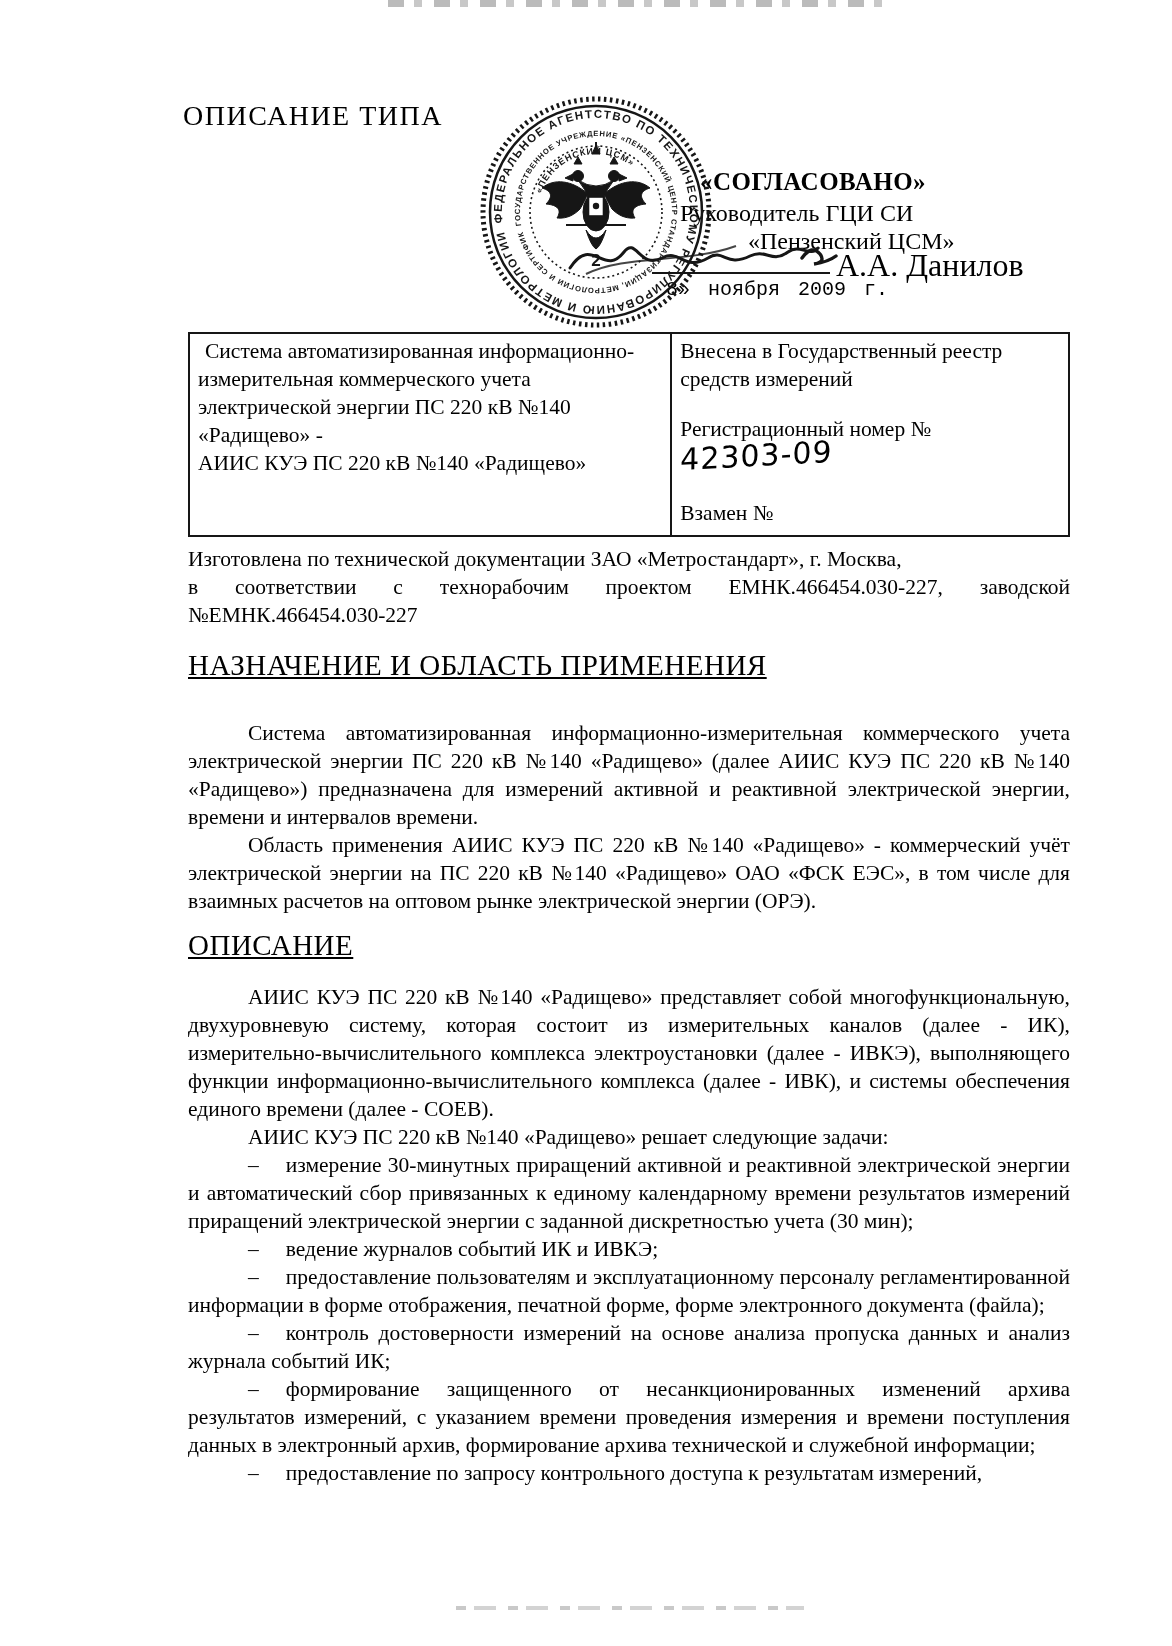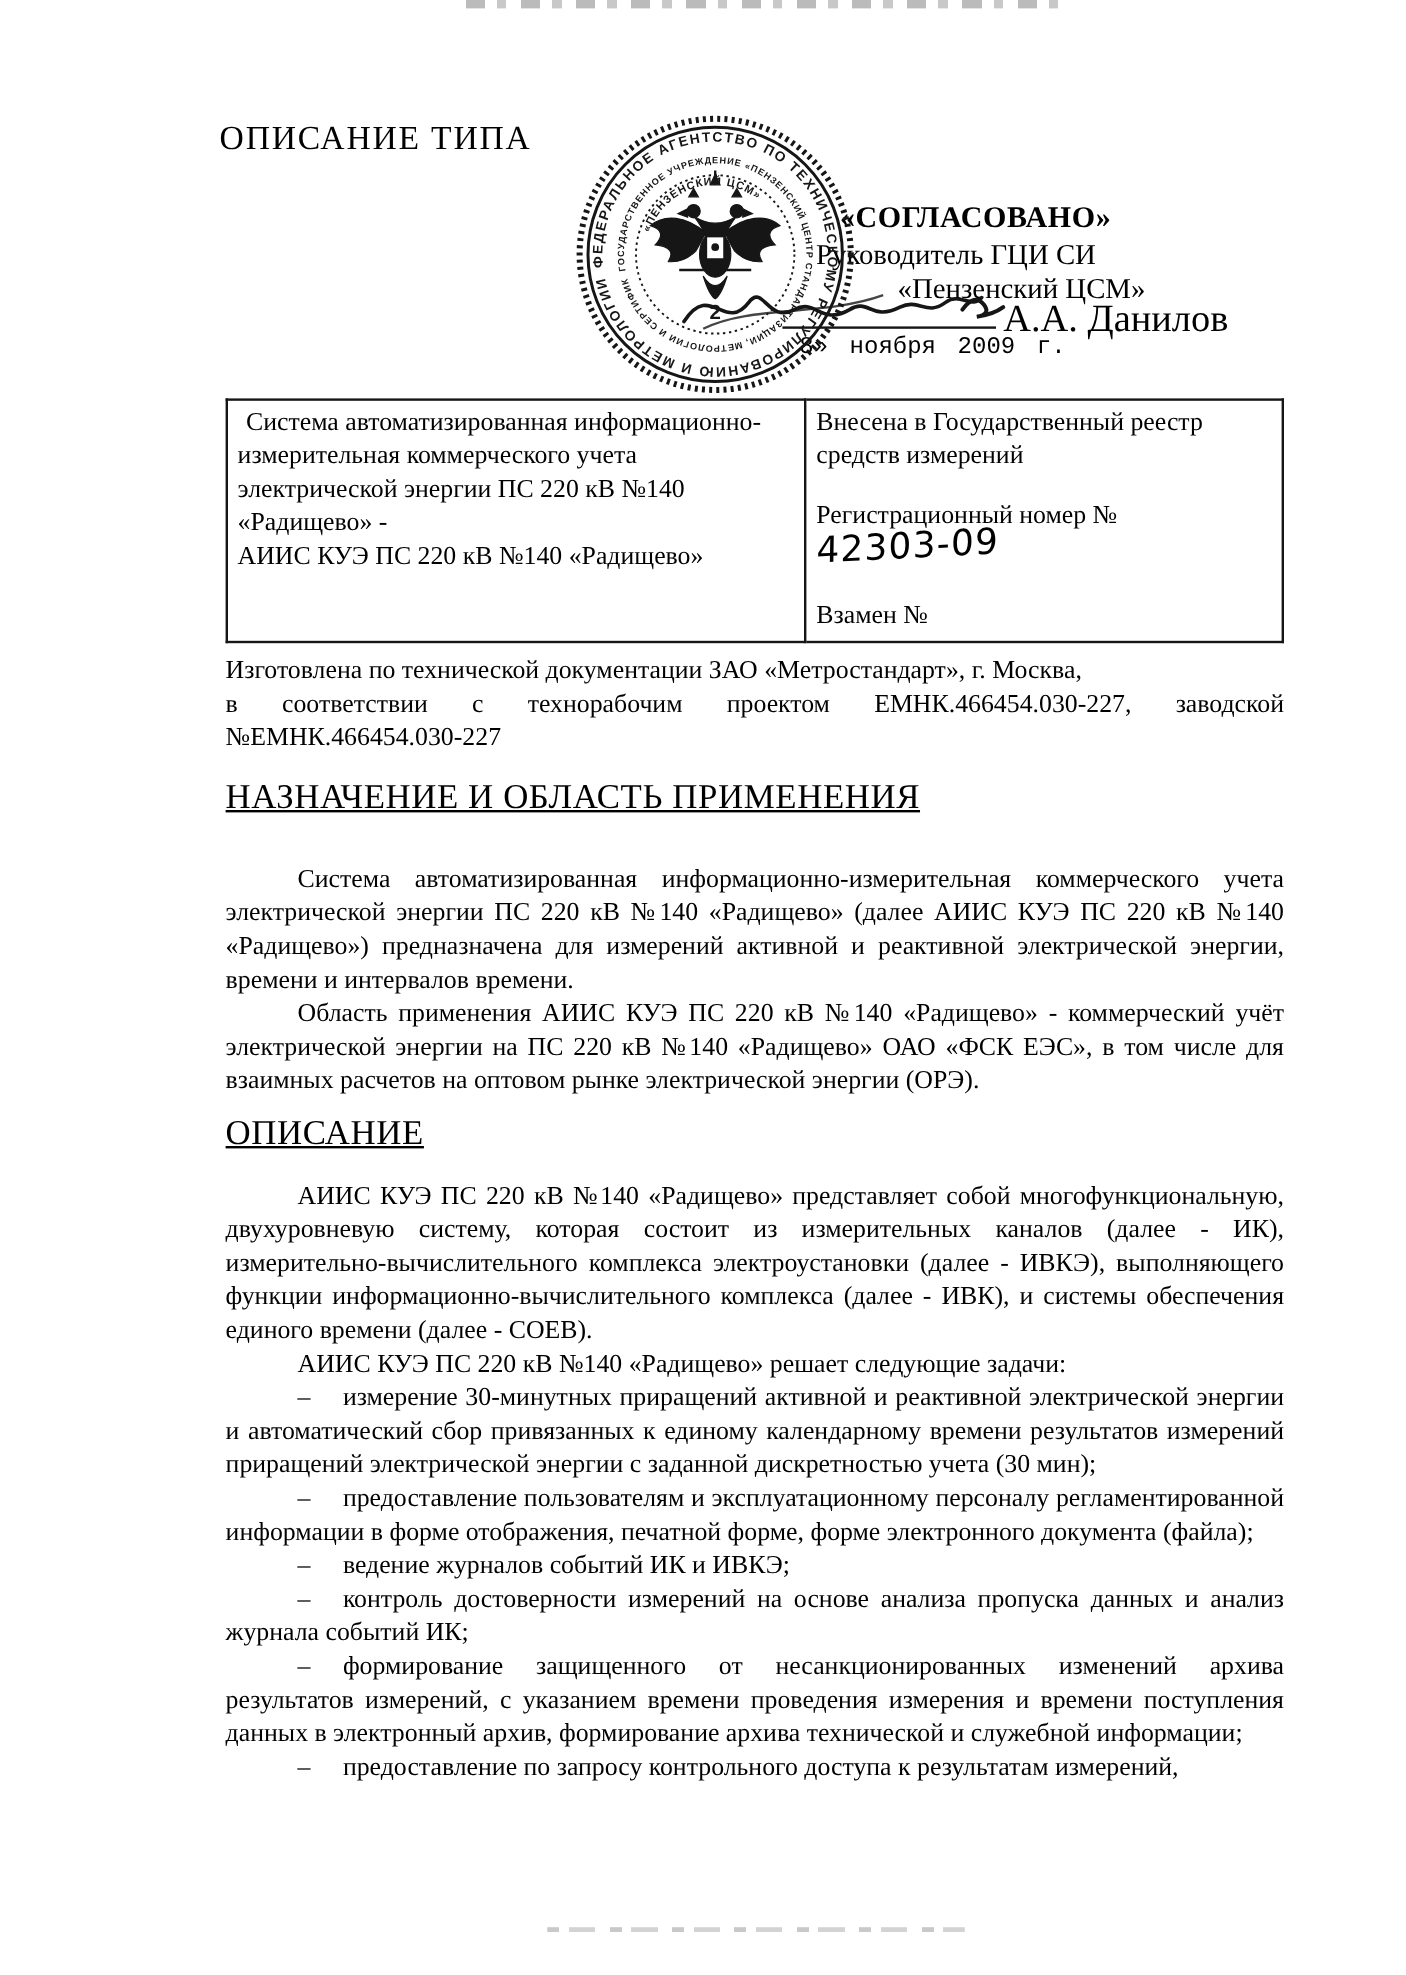--- a/index.html
+++ b/index.html
@@ -185,26 +185,26 @@
 
     <div class="section-heading desc">ОПИСАНИЕ</div>
 
     <p class="body-par">АИИС КУЭ ПС 220 кВ №140 «Радищево» представляет собой многофункциональную, двухуровневую систему, которая состоит из измерительных каналов (далее - ИК),  измерительно-вычислительного комплекса электроустановки  (далее - ИВКЭ), выполняющего функции   информационно-вычислительного комплекса (далее - ИВК), и системы обеспечения единого времени (далее - СОЕВ).</p>
     <p class="body-par">АИИС КУЭ ПС 220 кВ №140 «Радищево» решает следующие задачи:</p>
 
     <p class="task">
       <span class="task-marker">–</span><span>измерение 30-минутных приращений активной и реактивной электрической энергии и автоматический сбор привязанных к единому календарному времени результатов измерений приращений электрической энергии с заданной дискретностью учета (30 мин);</span>
     </p>
     <p class="task">
+      <span class="task-marker">–</span><span>ведение журналов событий ИК и ИВКЭ;</span>
+    </p>
+    <p class="task">
       <span class="task-marker">–</span><span>предоставление пользователям и эксплуатационному персоналу регламентированной информации в форме отображения, печатной форме, форме электронного документа (файла);</span>
     </p>
     <p class="task">
-      <span class="task-marker">–</span><span>ведение журналов событий ИК и ИВКЭ;</span>
-    </p>
-    <p class="task">
       <span class="task-marker">–</span><span>контроль достоверности измерений на основе анализа пропуска данных и анализ журнала событий ИК;</span>
     </p>
     <p class="task">
       <span class="task-marker">–</span><span>формирование защищенного от несанкционированных изменений архива результатов измерений, с указанием времени проведения измерения и времени поступления данных в электронный архив, формирование архива технической и служебной информации;</span>
     </p>
     <p class="task">
       <span class="task-marker">–</span><span>предоставление по запросу контрольного доступа к результатам измерений,</span>
     </p>
 
   </div>

